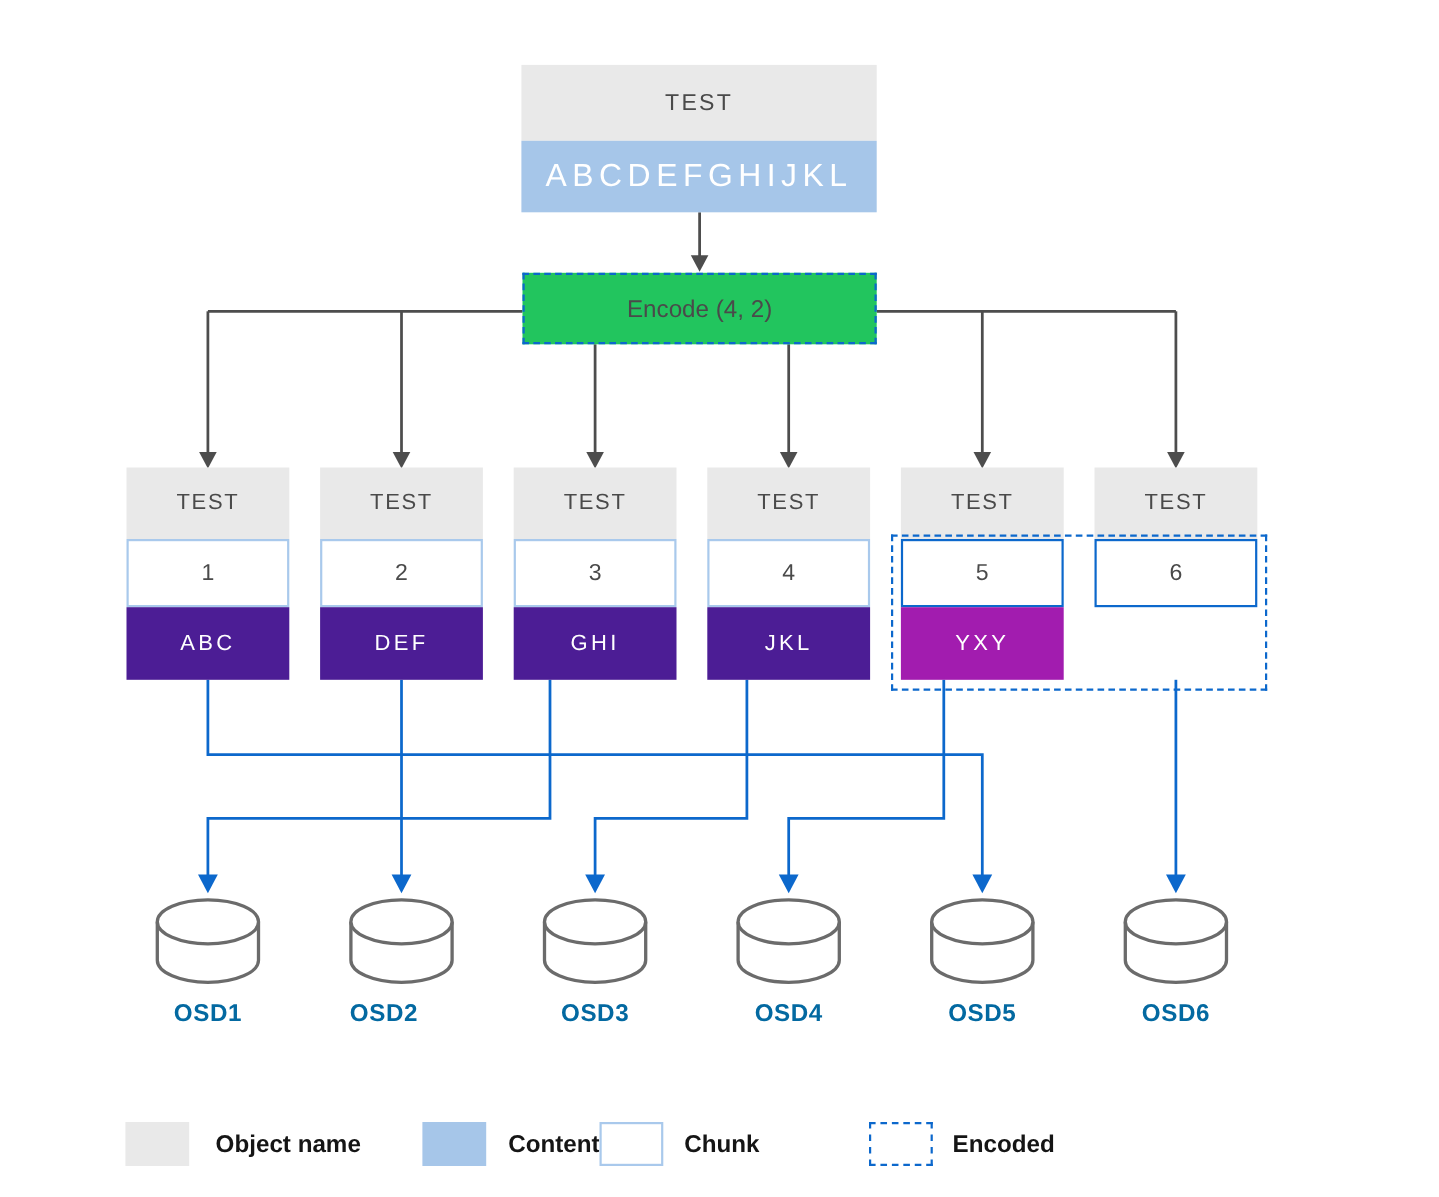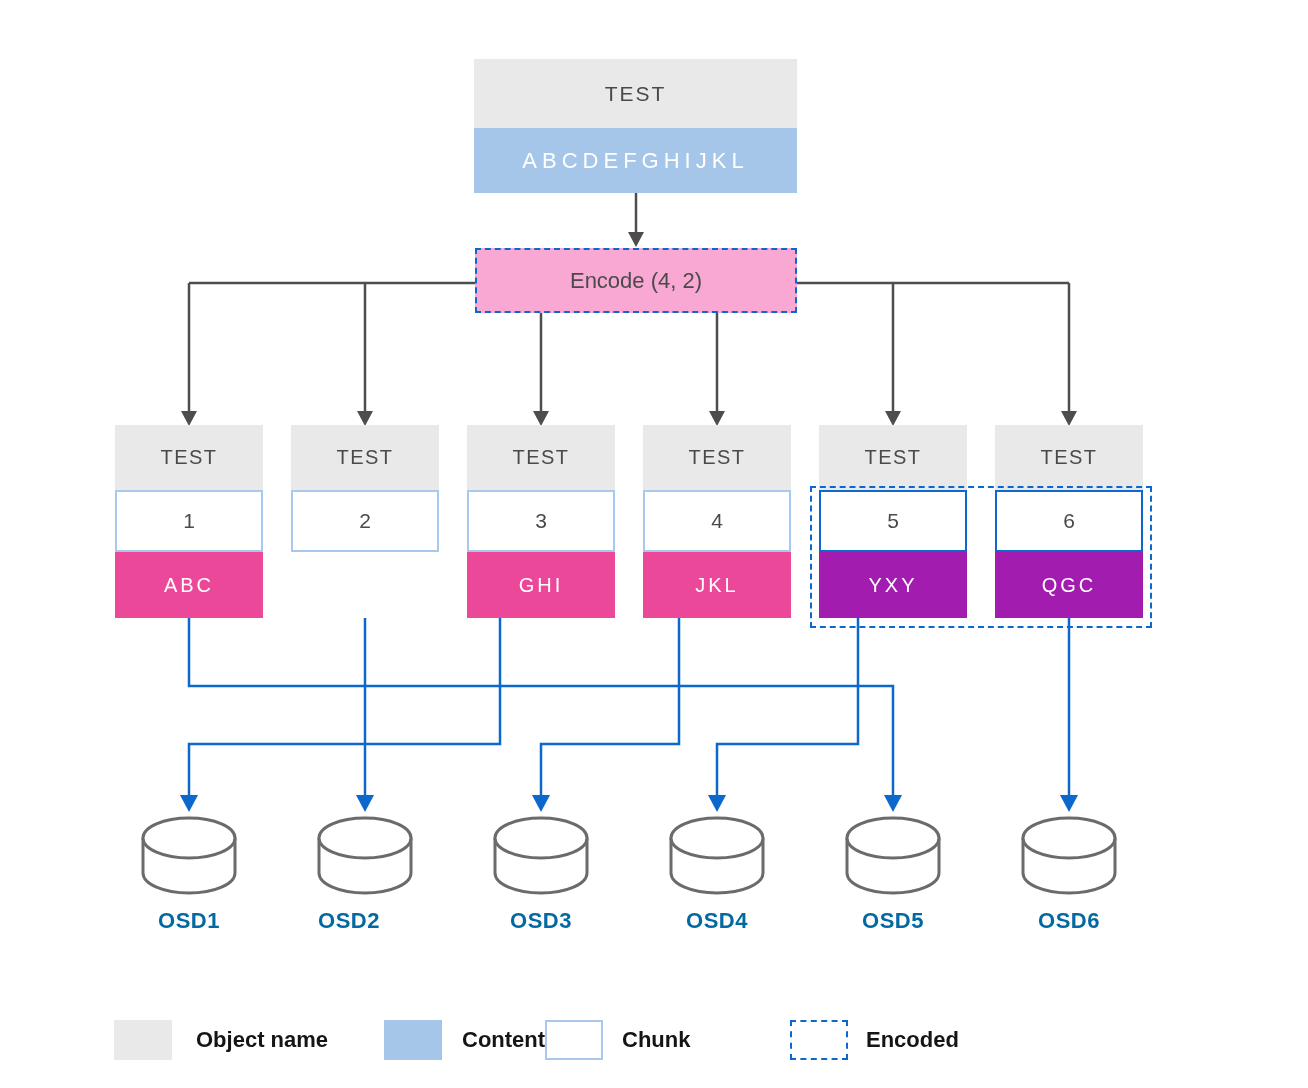--- a/index.html
+++ b/index.html
@@ -12,43 +12,43 @@
   
   .obj-box{left:474px;top:59px;width:323px;z-index:2;}
   .obj-header{
     height:69px;background:#e9e9e9;color:#4a4a4a;
     display:flex;align-items:center;justify-content:center;
     font-size:21px;letter-spacing:2px;
   }
   .obj-content{
     height:65px;background:#a6c6e9;color:#ffffff;
     display:flex;align-items:center;justify-content:center;
-    font-size:22px;letter-spacing:5px;
+    font-size:29px;letter-spacing:5px;
   }
   
   .encode-box{
     left:475px;top:248px;width:322px;height:65px;z-index:2;
-    border:2px dashed #0c68cc;background:#f9a8d4;box-sizing:border-box;
+    border:2px dashed #0c68cc;background:#22c55e;box-sizing:border-box;
     display:flex;align-items:center;justify-content:center;
     font-size:22px;color:#4a4a4a;
   }
   
   .chunk{width:148px;top:425px;z-index:2;}
   .chunk-header{
     height:65px;background:#e9e9e9;color:#4a4a4a;
     display:flex;align-items:center;justify-content:center;
     font-size:20px;letter-spacing:1.5px;
   }
   .chunk-number{
     height:62px;background:#ffffff;color:#4a4a4a;box-sizing:border-box;
     border:2px solid #a9c9ec;
     display:flex;align-items:center;justify-content:center;font-size:21px;
   }
   .chunk-content{
-    height:66px;background:#ec4899;color:#ffffff;
+    height:66px;background:#4c1d95;color:#ffffff;
     display:flex;align-items:center;justify-content:center;
     font-size:20px;letter-spacing:3px;
   }
   .chunk.enc .chunk-number{border-color:#0c68cc;}
   .chunk.enc .chunk-content{background:#a21caf;}
   .encoded-rect{
     left:810px;top:486px;width:342px;height:142px;z-index:3;
     border:2px dashed #0c68cc;box-sizing:border-box;pointer-events:none;
   }
   
@@ -147,40 +147,40 @@
   <div class="abs encode-box">Encode (4, 2)</div>
 
   <div class="abs chunk" style="left:115px">
     <div class="chunk-header">TEST</div>
     <div class="chunk-number">1</div>
     <div class="chunk-content">ABC</div>
   </div>
   <div class="abs chunk" style="left:291px">
     <div class="chunk-header">TEST</div>
     <div class="chunk-number">2</div>
+    <div class="chunk-content">DEF</div>
   </div>
   <div class="abs chunk" style="left:467px">
     <div class="chunk-header">TEST</div>
     <div class="chunk-number">3</div>
     <div class="chunk-content">GHI</div>
   </div>
   <div class="abs chunk" style="left:643px">
     <div class="chunk-header">TEST</div>
     <div class="chunk-number">4</div>
     <div class="chunk-content">JKL</div>
   </div>
   <div class="abs chunk enc" style="left:819px">
     <div class="chunk-header">TEST</div>
     <div class="chunk-number">5</div>
     <div class="chunk-content">YXY</div>
   </div>
   <div class="abs chunk enc" style="left:995px">
     <div class="chunk-header">TEST</div>
     <div class="chunk-number">6</div>
-    <div class="chunk-content">QGC</div>
   </div>
 
   <div class="abs encoded-rect"></div>
 
   <div class="abs osd-label" style="left:129px">OSD1</div>
   <div class="abs osd-label" style="left:289px">OSD2</div>
   <div class="abs osd-label" style="left:481px">OSD3</div>
   <div class="abs osd-label" style="left:657px">OSD4</div>
   <div class="abs osd-label" style="left:833px">OSD5</div>
   <div class="abs osd-label" style="left:1009px">OSD6</div>

